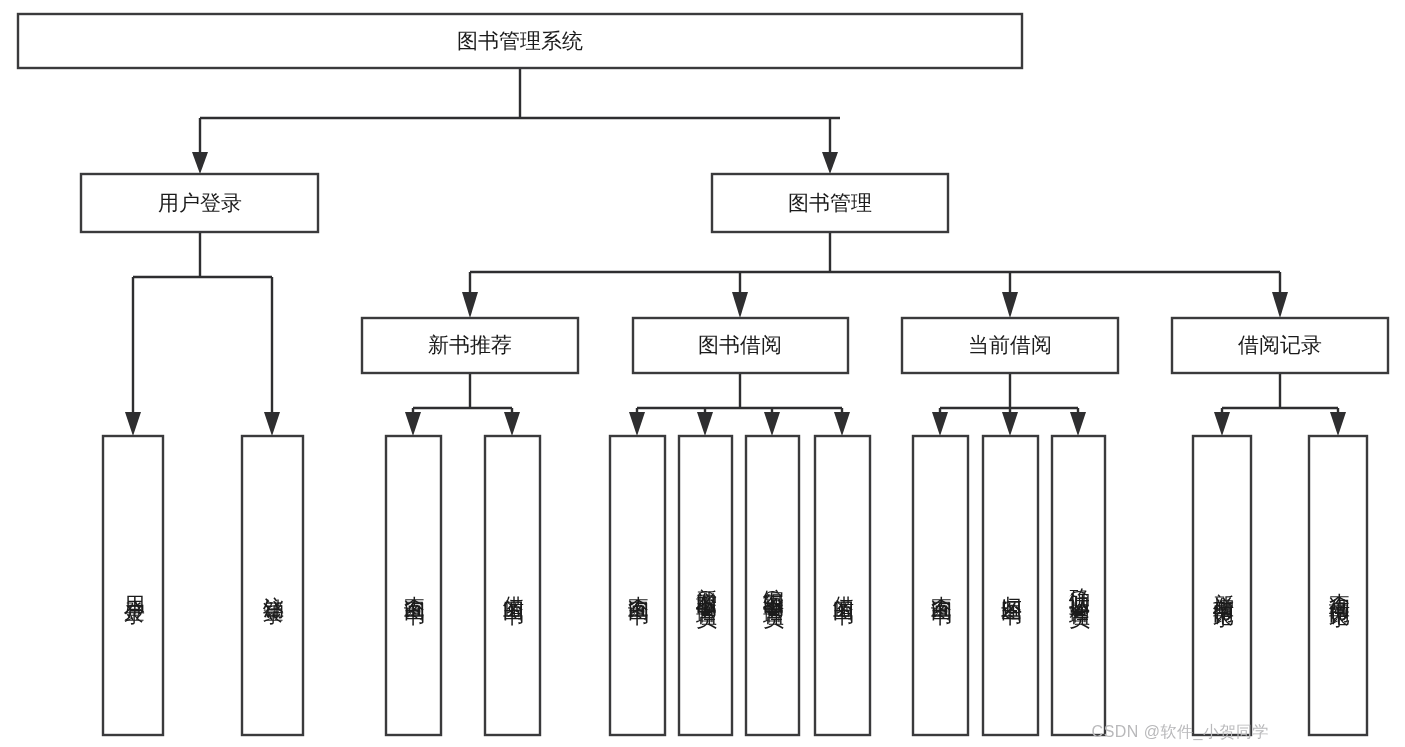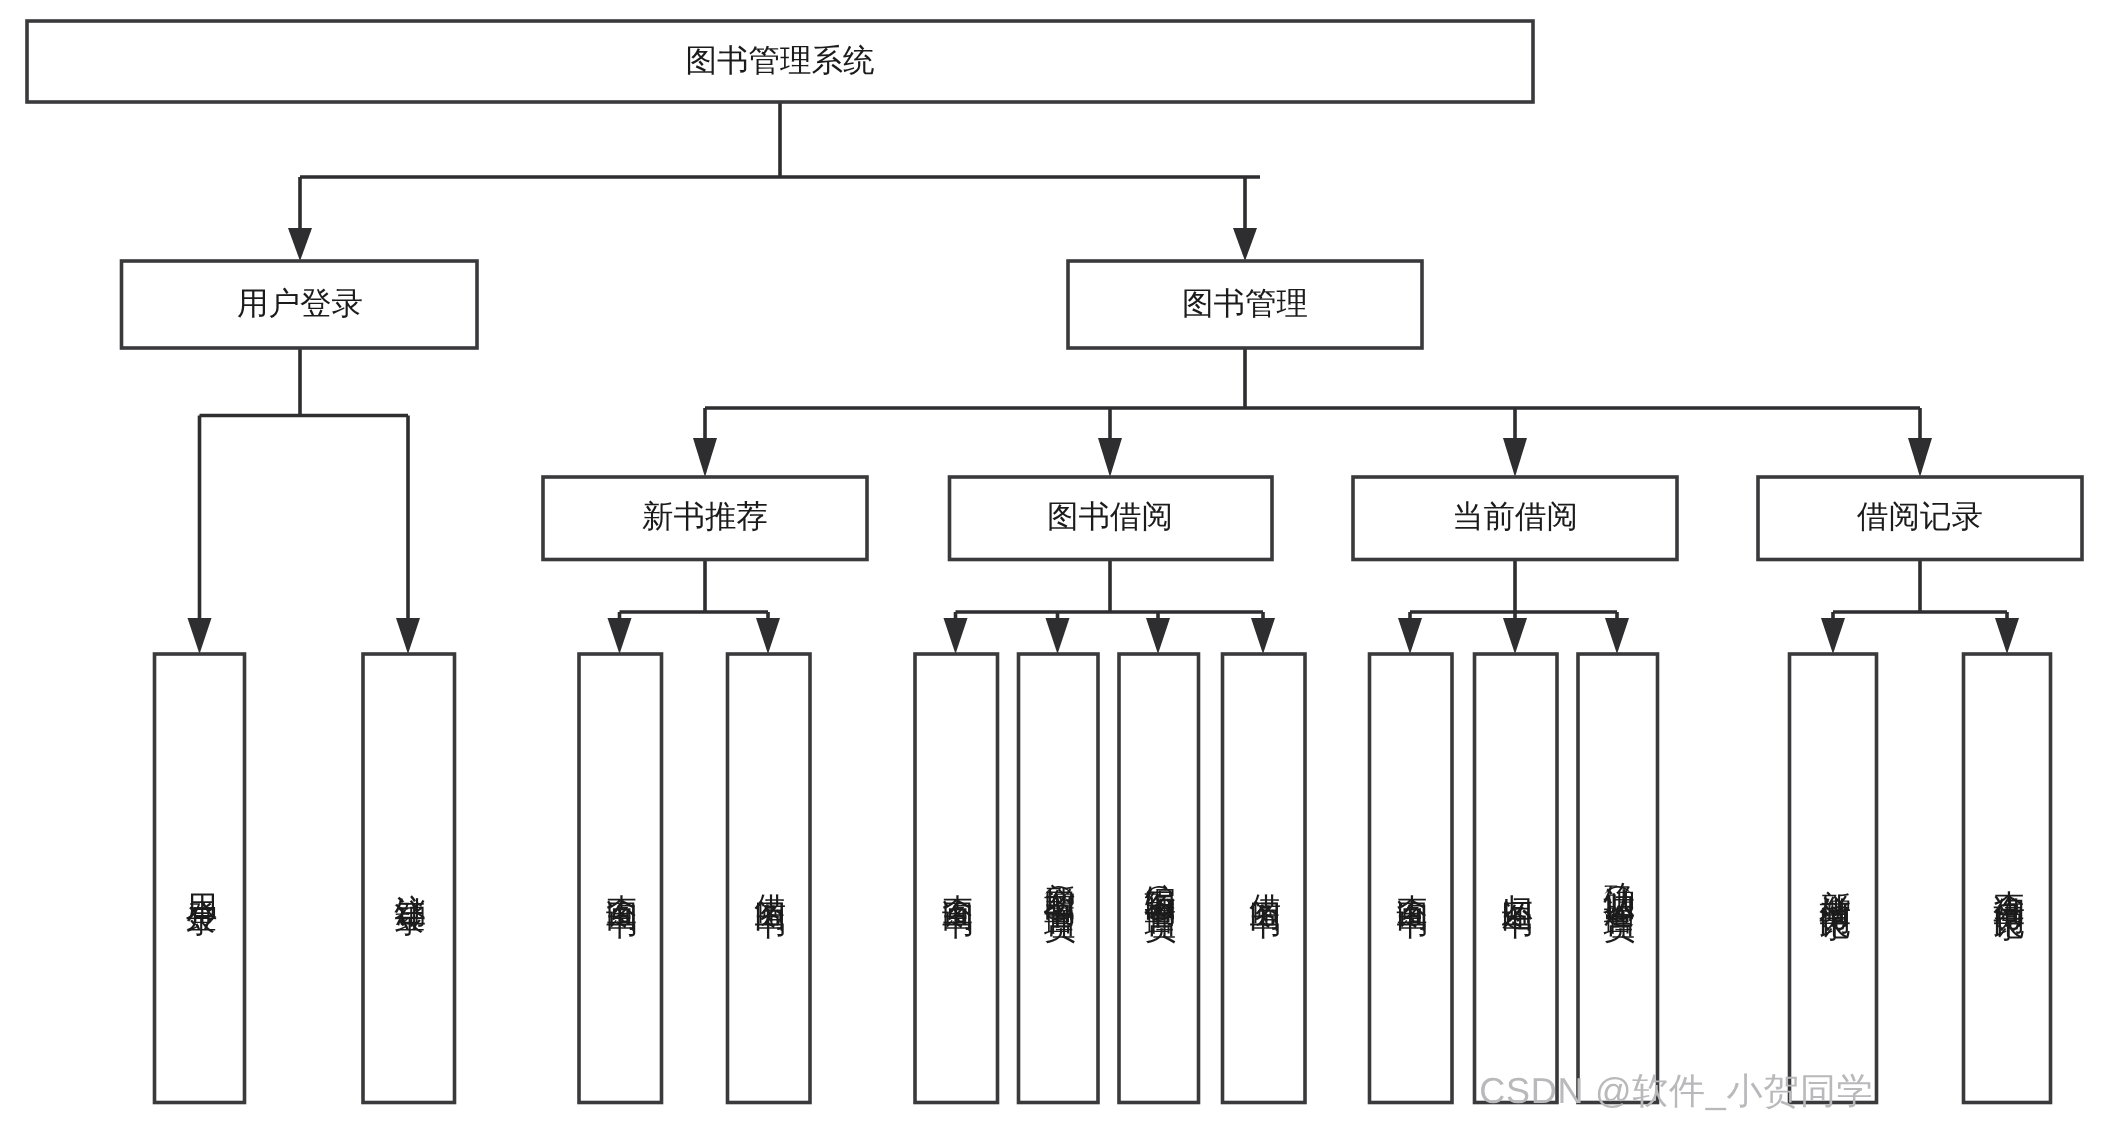--- a/index.html
+++ b/index.html
@@ -54,24 +54,24 @@
     stroke-width: 2.4;
     fill: none;
     stroke-linecap: butt;
   }
   .arrow-head {
     fill: #2e2e30;
     stroke: none;
   }
   .watermark {
     position: absolute;
-    right: 20px;
+    right: 0;
     bottom: 4px;
     font-family: "Liberation Sans", "DejaVu Sans", sans-serif;
-    font-size: 24px;
+    font-size: 16px;
     color: #b9b9bb;
     white-space: nowrap;
     pointer-events: none;
     letter-spacing: 0.5px;
   }
 </style>
 </head>
 <body>
 
 <div id="diagram-root">

